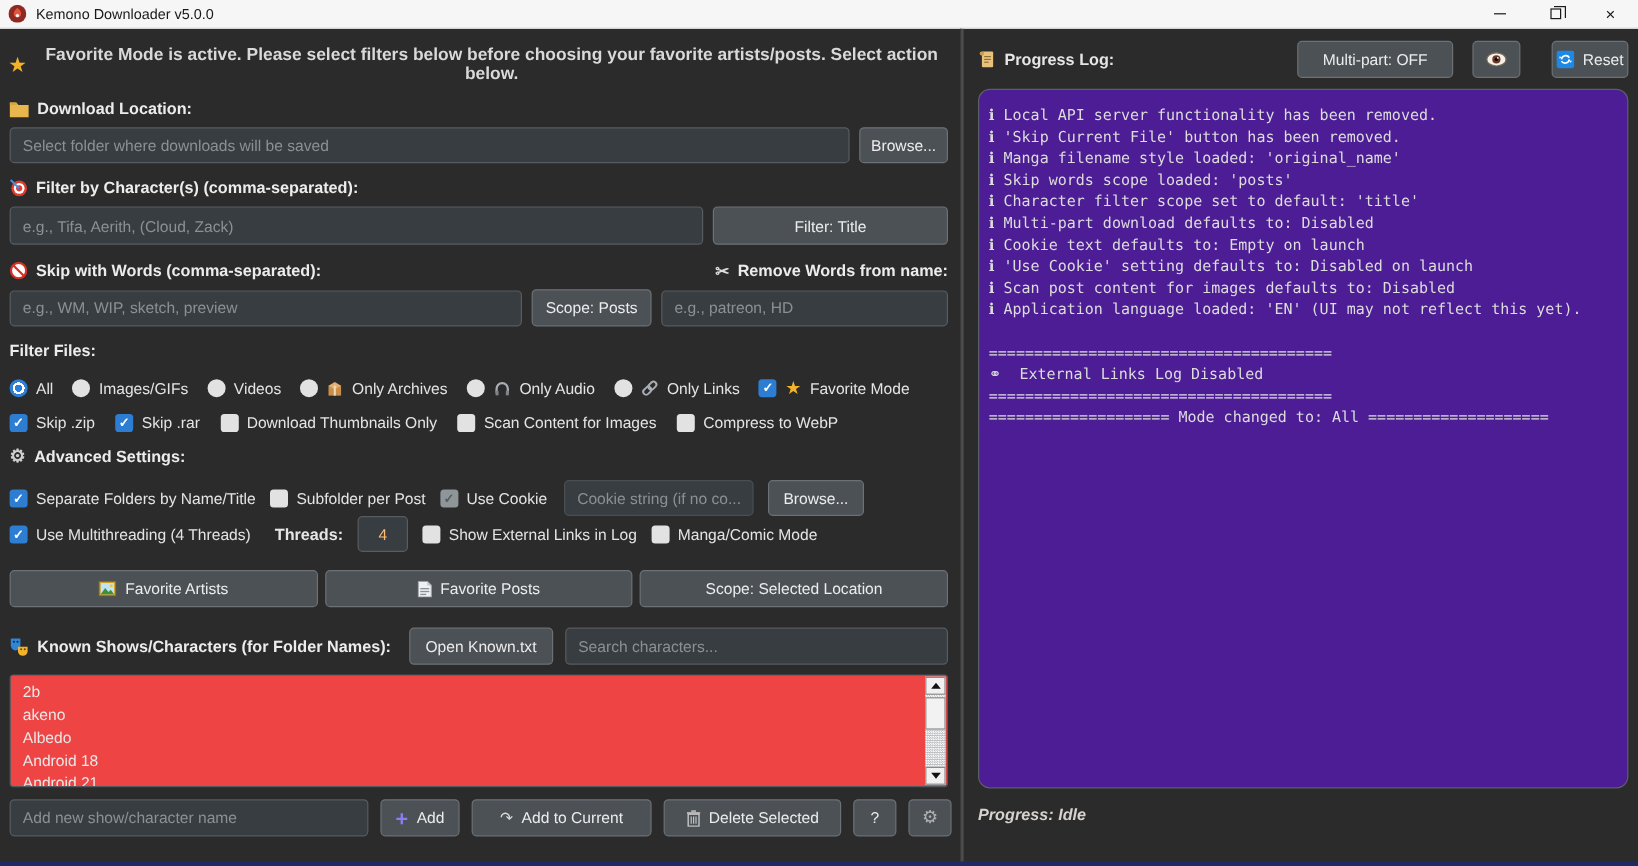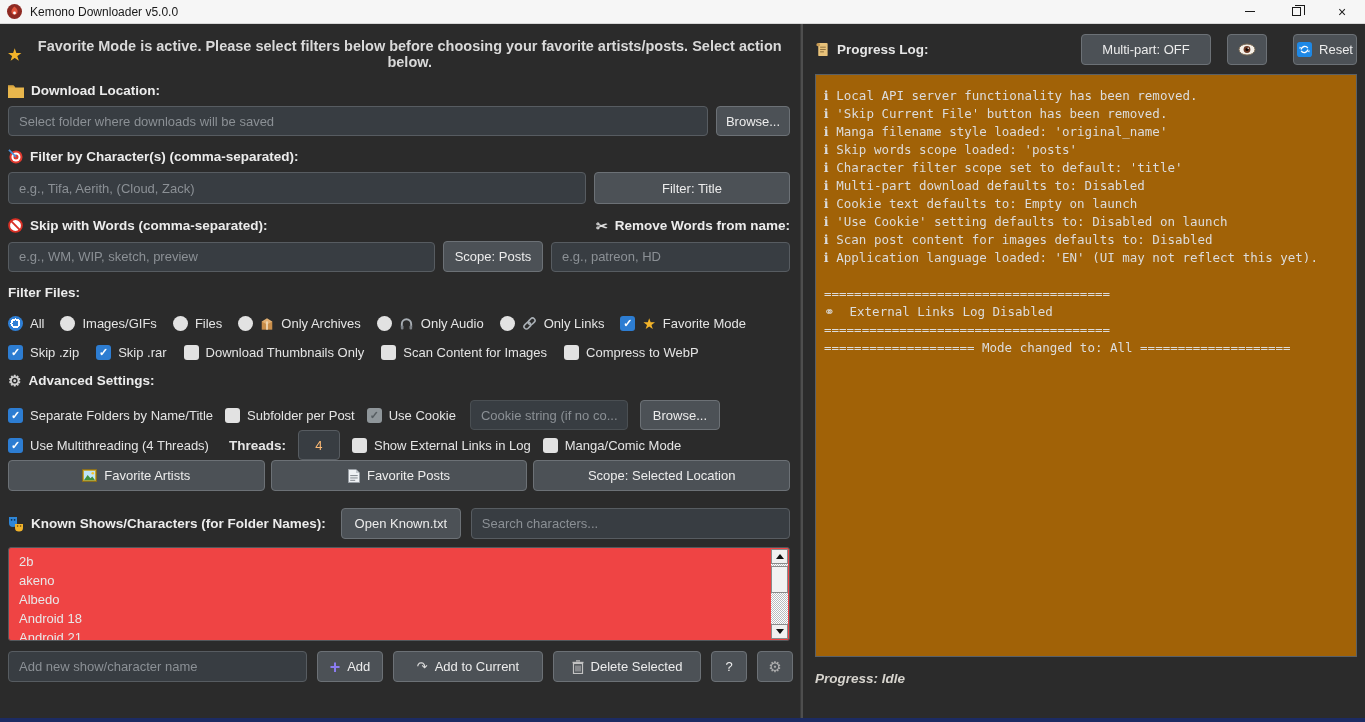--- a/index.html
+++ b/index.html
@@ -61,21 +61,21 @@
   #scope-posts-btn { width:100px; flex:none; height:31px; }
   #remove-input { flex:1; }
   .radio-row { margin-top:16px; gap:16px; flex-wrap:nowrap; }
   .cbx-row { margin-top:14px; gap:17px; }
   .adv-row1 { margin-top:12px; gap:12px; }
   #cookie-input { width:158px; flex:none; margin-left:2px; }
   #cookie-browse { width:80px; flex:none; }
   .adv-row2 { gap:12px; }
   .threads-label { font-weight:bold; font-size:13.5px; margin-left:8px; }
   #threads-input { width:42px; text-align:center; flex:none; }
-  .action-row { margin-top:0; gap:6px; }
+  .action-row { margin-top:15px; gap:6px; }
   .action-row .btn { flex:1; height:31px; }
   .known-row { margin-top:17px; gap:10px; }
   #open-known-btn { width:120px; flex:none; height:31px; margin-left:5px; }
   #char-search { flex:1; height:31px; }
   .listbox { margin-top:8px; height:94px; background:#ef4444; border:1px solid #53585c; border-radius:3px; position:relative; overflow:hidden; padding:4px 0 0 0; }
   .li { font-size:13px; color:#e8e8e8; line-height:19px; padding-left:10px; }
   .scrollbar { position:absolute; top:1px; right:1px; bottom:1px; width:17px;
     background:conic-gradient(#ffffff 25%, #b9bcbf 0 50%, #ffffff 0 75%, #b9bcbf 0); background-size:2px 2px; }
   .sb-btn { position:absolute; left:0; width:17px; height:15px; background:#f0f0f0; border:1px solid #8a8a8a; display:flex; align-items:center; justify-content:center; }
   .sb-up { top:0; } .sb-down { bottom:0; }
@@ -89,21 +89,21 @@
   #delete-btn { width:148px; flex:none; height:31px; }
   #help-btn { width:36px; flex:none; height:31px; }
   #settings-btn { width:36px; flex:none; height:31px; }
 
   
   .log-header { display:flex; align-items:center; margin-top:6px; gap:8px; }
   .log-title { font-weight:bold; font-size:13.5px; display:flex; align-items:center; gap:8px; }
   #multipart-btn { margin-left:auto; width:130px; height:31px; }
   #eye-btn { width:40px; height:31px; margin-left:8px; }
   #reset-btn { width:64px; height:31px; margin-left:18px; }
-  .log-box { margin-top:9px; height:583px; background:#a16207; border:1px solid #5a6066; border-radius:0; padding:12px 8px; font-family:"DejaVu Sans Mono","DejaVu Sans",monospace; font-size:12.5px; line-height:18px; color:#dcdcdc; white-space:pre; overflow:hidden; }
+  .log-box { margin-top:9px; height:583px; background:#4c1d95; border:1px solid #5a6066; border-radius:10px; padding:12px 8px; font-family:"DejaVu Sans Mono","DejaVu Sans",monospace; font-size:12.5px; line-height:18px; color:#dcdcdc; white-space:pre; overflow:hidden; }
   .status { margin-top:14px; font-weight:bold; font-style:italic; font-size:13.5px; color:#d6d3cd; }
 </style>
 </head>
 <body>
 
 <div class="titlebar">
   <svg class="app-logo" viewBox="0 0 16 16">
     <circle cx="8" cy="8" r="8" fill="#8e2a23"></circle>
     <path d="M8 2.6c1.9 1.7 3.3 3.2 3.3 5.3a3.3 3.3 0 0 1-6.6 0C4.7 5.7 6.4 4.2 8 2.6z" fill="#e2543c"></path>
     <circle cx="8" cy="9.6" r="1.5" fill="#ffffff"></circle>
@@ -189,21 +189,21 @@
       <span class="opt">
         <span class="radio sel"></span>
         <span>All</span>
       </span>
       <span class="opt">
         <span class="radio"></span>
         <span>Images/GIFs</span>
       </span>
       <span class="opt">
         <span class="radio"></span>
-        <span>Files</span>
+        <span>Videos</span>
       </span>
       <span class="opt">
         <span class="radio"></span>
         <svg class="ico" width="14" height="14" viewBox="0 0 16 16">
           <rect x="2" y="5" width="12" height="9.5" fill="#c98e4a"></rect>
           <path d="M2 5 L8 1.5 L14 5 L8 8.5 Z" fill="#e3b072"></path>
           <rect x="7" y="5" width="2" height="9.5" fill="#f0d9b5"></rect>
         </svg>
         <span>Only Archives</span>
       </span>

